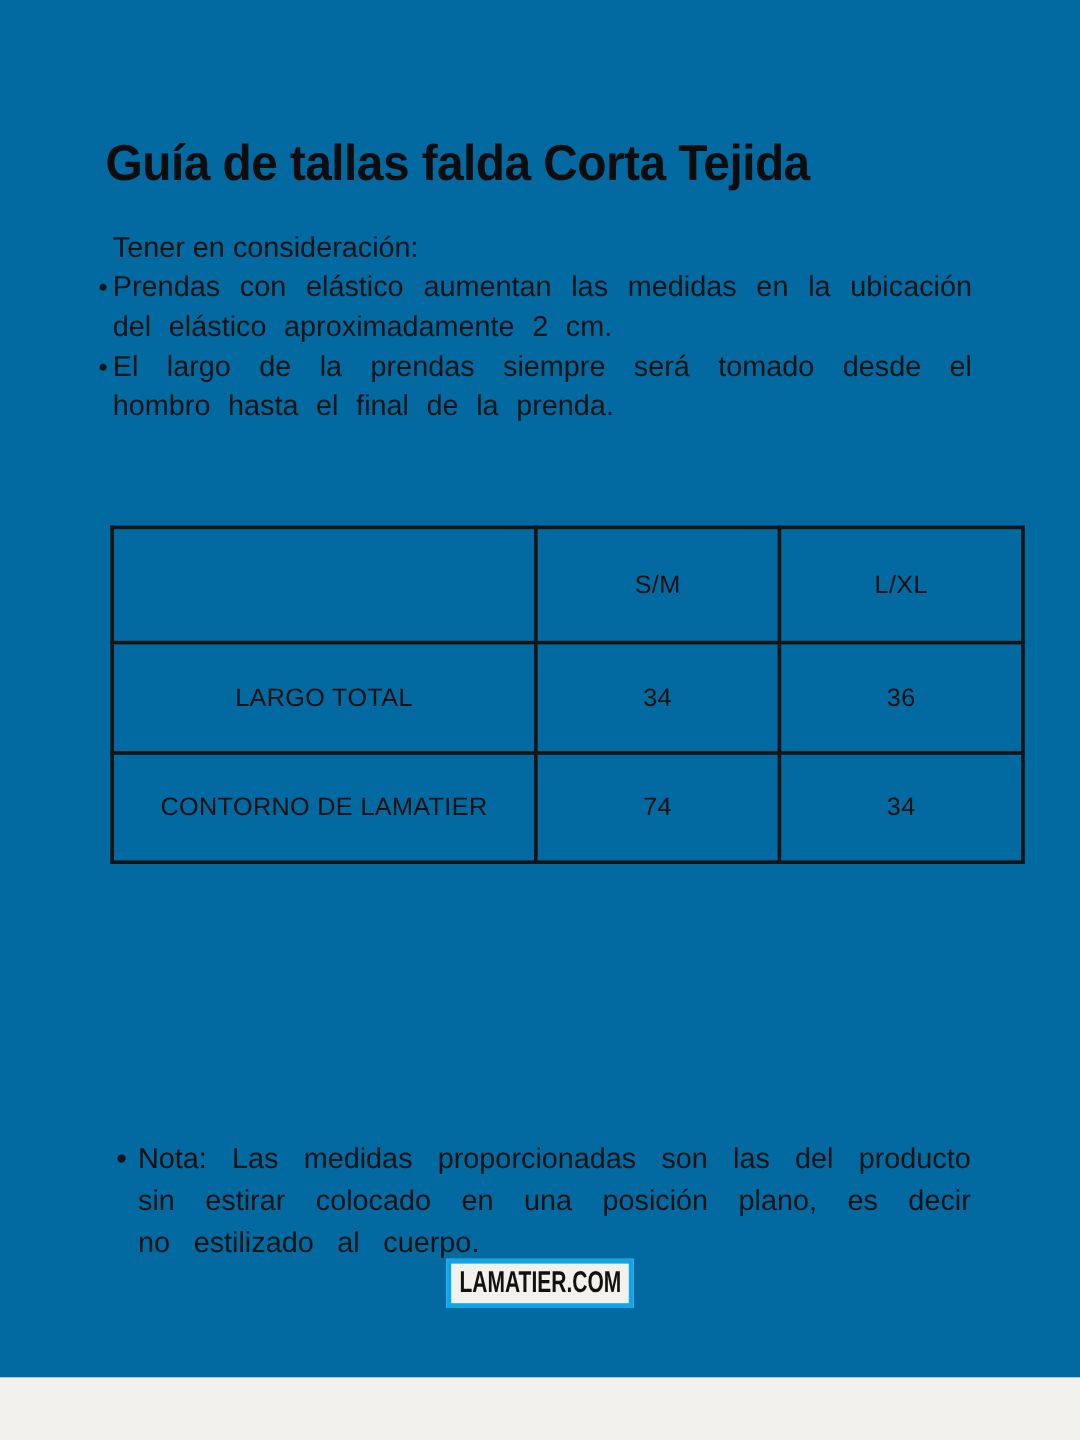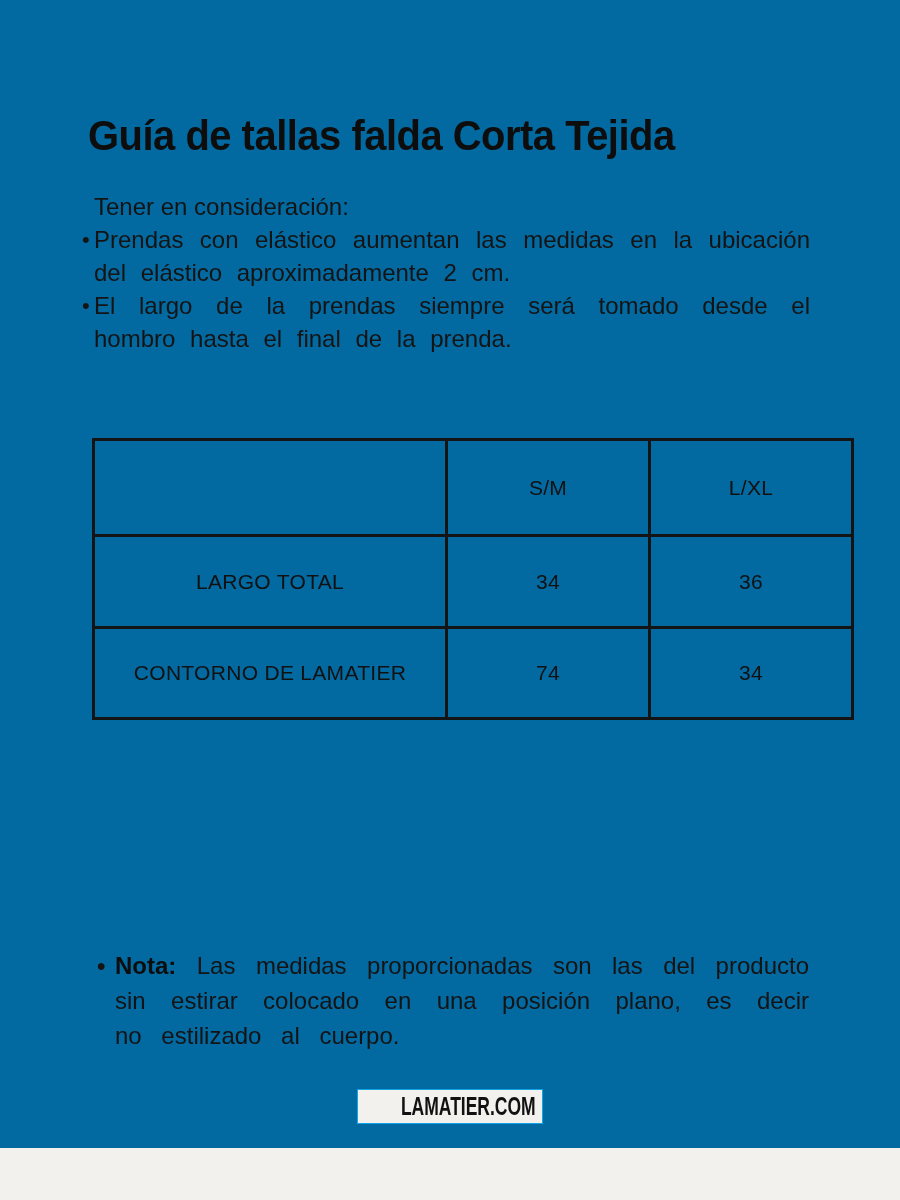--- a/index.html
+++ b/index.html
@@ -38,26 +38,26 @@
   .row-data1{height:92px;}
   .row-data2{height:91px;}
   .row-data3{height:91px;}
   
   .note{
     position:absolute;left:97px;top:948px;width:712px;display:flex;
     font-size:24px;line-height:35px;color:#141414;
   }
   .note-marker{flex:0 0 18px;width:18px;font-weight:700;font-size:24px;}
   .note-text{flex:1;text-align:justify;word-spacing:13px;}
-  .note-label{font-weight:700;color:#0d0d0d;}
+  .note-label{font-weight:400;color:#0d0d0d;}
   
   .footer-box{
-    position:absolute;left:50%;top:1089px;transform:translateX(-50%);
-    width:148px;height:33px;border:1px solid #0ea5e9;
-    display:flex;align-items:center;justify-content:center;background:#f2f1ee;padding-left:36px;
+    position:absolute;left:50%;top:1049px;transform:translateX(-50%);
+    width:148px;height:33px;border:4px solid #0ea5e9;
+    display:flex;align-items:center;justify-content:center;background:#f2f1ee;
   }
   .footer-brand{
     font-weight:700;font-size:25px;color:#111;white-space:nowrap;
     transform:scaleX(0.70);transform-origin:center;
   }
 </style>
 </head>
 <body>
 
 <div class="page">

